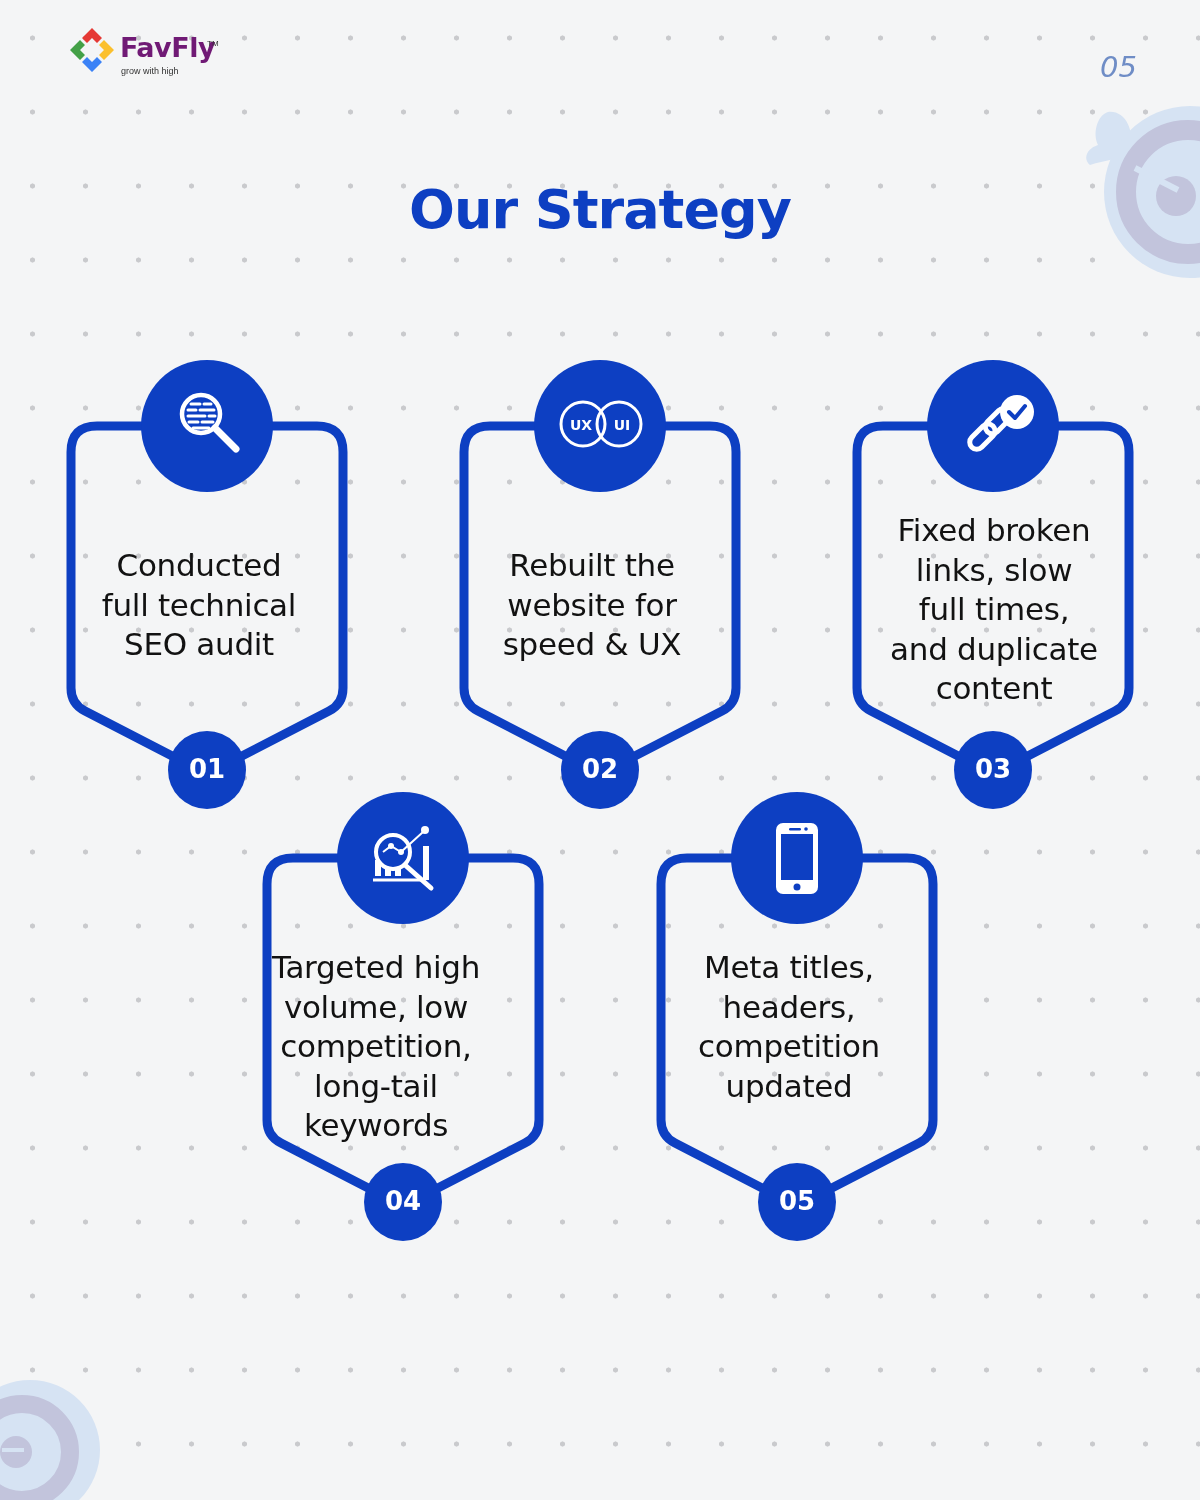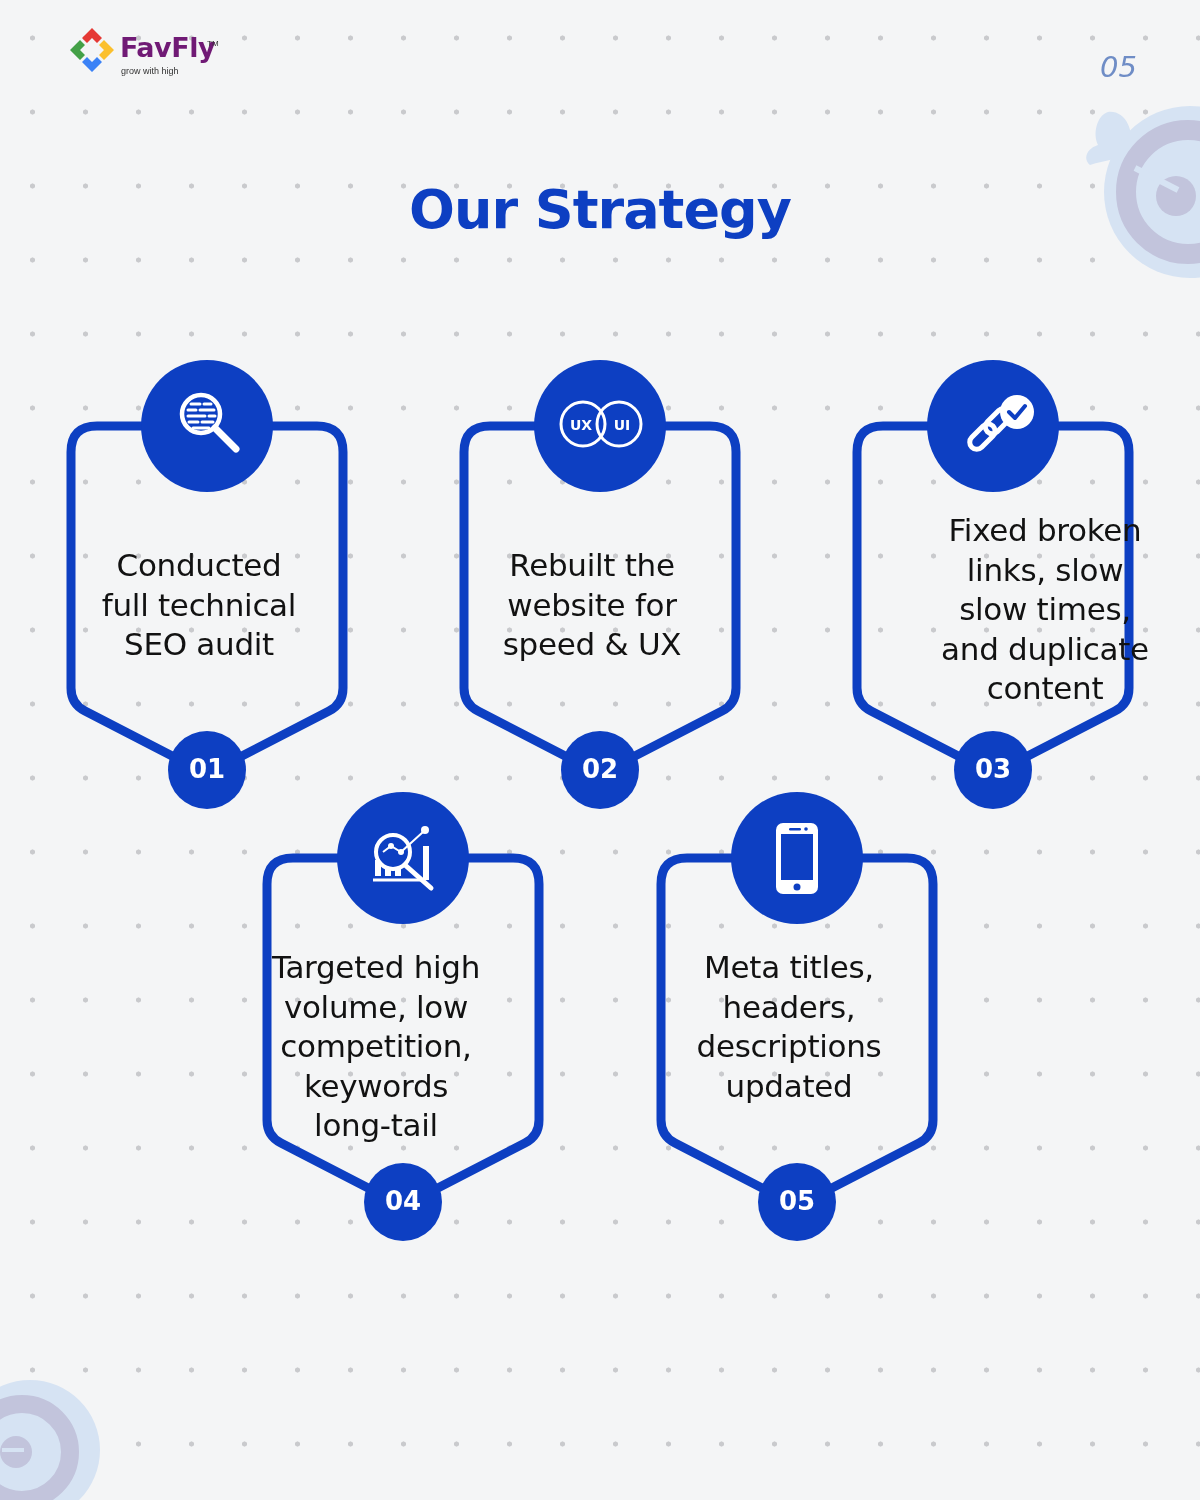--- a/index.html
+++ b/index.html
@@ -172,38 +172,38 @@
 <div class="card-text" style="left:77px; top:546px;">
   <div>Conducted</div>
     <div>full technical</div>
     <div>SEO audit</div>
 </div>
 <div class="card-text" style="left:470px; top:546px;">
   <div>Rebuilt the</div>
     <div>website for</div>
     <div>speed &amp; UX</div>
 </div>
-<div class="card-text" style="left:914px; top:511px; width:262px;">
+<div class="card-text" style="left:863px; top:511px; width:262px;">
   <div>Fixed broken</div>
     <div>links, slow</div>
-    <div>slow times,</div>
+    <div>full times,</div>
     <div>and duplicate</div>
     <div>content</div>
 </div>
 <div class="card-text" style="left:271px; top:948px; width:210px;">
   <div>Targeted high</div>
     <div>volume, low</div>
     <div>competition,</div>
+    <div>long-tail</div>
     <div>keywords</div>
-    <div>long-tail</div>
 </div>
 <div class="card-text" style="left:667px; top:948px;">
   <div>Meta titles,</div>
     <div>headers,</div>
-    <div>descriptions</div>
+    <div>competition</div>
     <div>updated</div>
 </div>
 
 <div class="num" style="left:167px; top:754px;">01</div>
 <div class="num" style="left:560px; top:754px;">02</div>
 <div class="num" style="left:953px; top:754px;">03</div>
 <div class="num" style="left:363px; top:1186px;">04</div>
 <div class="num" style="left:757px; top:1186px;">05</div>
 
 </body></html>

